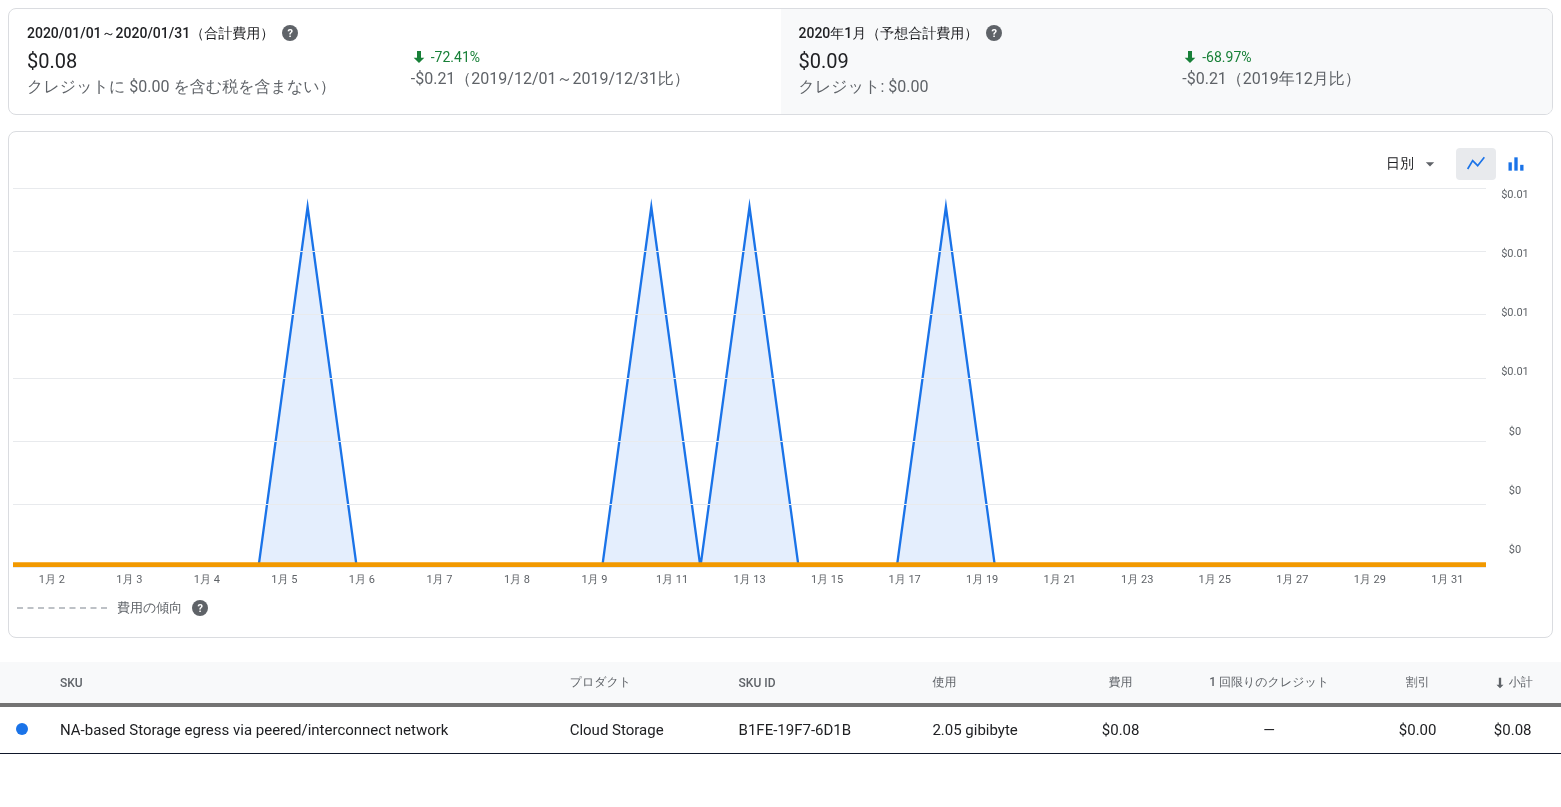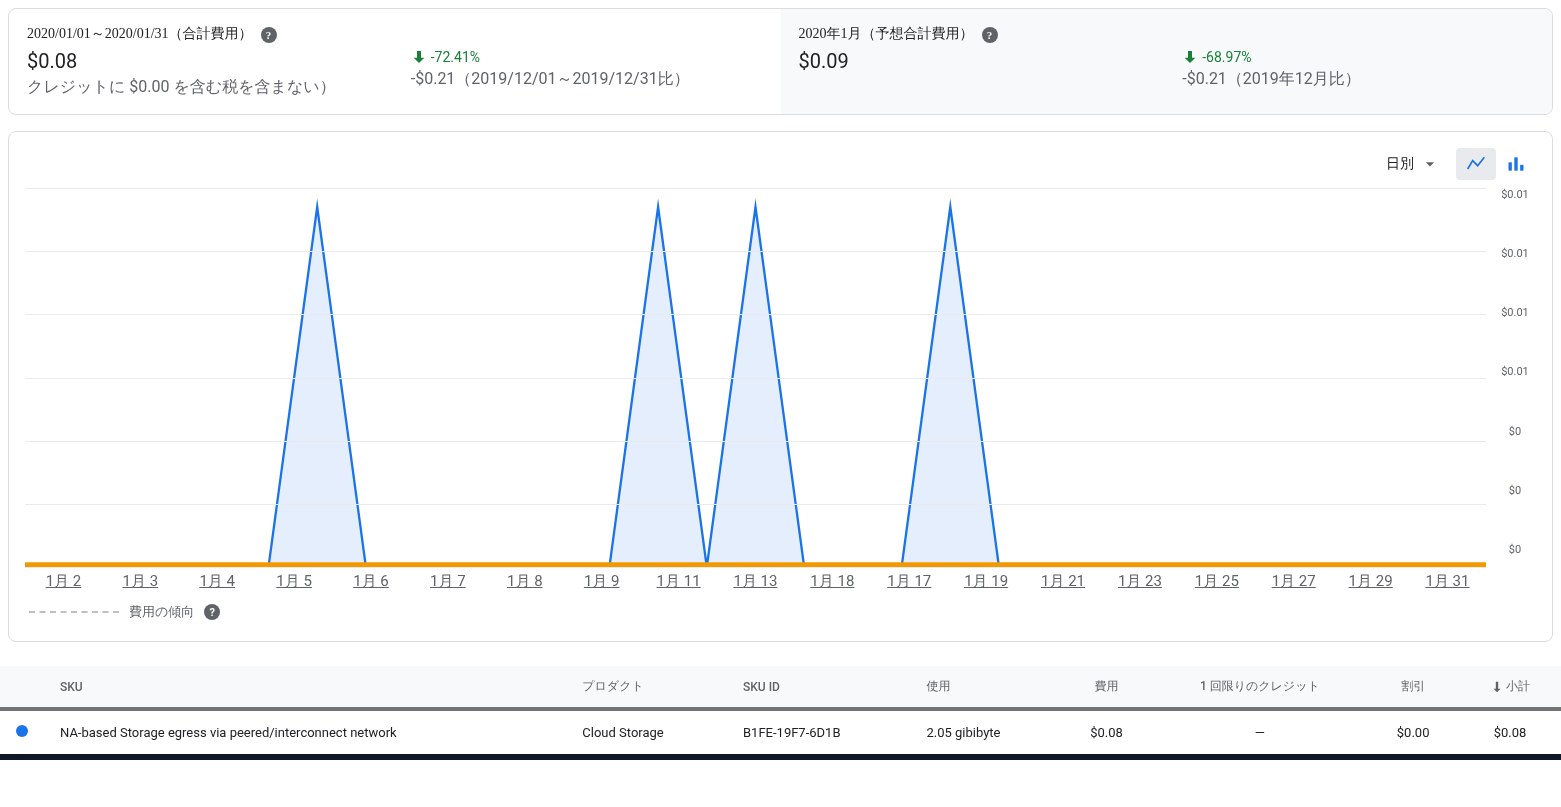--- a/index.html
+++ b/index.html
@@ -20,41 +20,41 @@
   }
   .card {
     flex: 1;
     padding: 16px 18px;
     display: flex;
     gap: 32px;
   }
   .card.forecast { background: #f8f9fa; }
   .card-left { flex: 1; }
   .card-right { flex: 1; }
-  .card-title-row { display: flex; align-items: flex-end; gap: 8px; margin-bottom: 6px; font-family: Liberation Serif, serif; }
+  .card-title-row { display: flex; align-items: flex-start; gap: 8px; margin-bottom: 6px; }
   .card-title { font-size: 14px; font-weight: 500; color: #202124; }
   .help-icon {
     width: 16px; height: 16px; border-radius: 50%;
     background: #5f6368; color: #fff; font-size: 11px; font-weight: 700;
     display:inline-flex; align-items:center; justify-content:center;
     cursor: pointer;
   }
   .card-amount { font-size: 20px; font-weight: 400; color: #202124; margin-bottom: 4px;}
   .card-sub { font-size: 16px; color: #5f6368; }
   .delta-row { display:flex; align-items:flex-start; gap:4px; font-size: 14px; margin-top:24px; margin-bottom:4px;}
   .delta-down { color: #188038; }
   .delta-arrow { width:16px; height:16px; fill: currentColor; }
   .delta-sub { font-size: 16px; color: #5f6368; }
 
   .chart-card {
     margin: 16px 8px 0 8px;
     border: 1px solid #dadce0;
     border-radius: 8px;
     background:#fff;
-    padding: 16px 16px 20px 16px;
+    padding: 16px 16px 20px 4px;
   }
   .chart-toolbar {
     display:flex; justify-content:flex-end; align-items:center; gap:8px;
     margin-bottom: 8px;
   }
   .interval-select {
     display:flex; align-items:center; gap:6px; padding:4px 8px; cursor:pointer;
     font-size:14px; color:#202124;
   }
   .drop-icon { width:20px; height:20px; fill:#5f6368; }
@@ -89,42 +89,42 @@
   }
   .series-svg {
     position:absolute; inset:0; width:100%; height:100%;
   }
   .area-fill { fill:#d2e3fc; stroke:none; opacity:.6;}
   .area-line { fill:none; stroke:#1a73e8; stroke-width:1.5; }
   .baseline-series { stroke:#f29900; stroke-width:1.5; fill:none;}
   .xaxis {
     display:flex;
     padding: 4px 0 0 0;
-    font-size:15px; color:#5f6368;text-decoration:underline;
+    font-size:11px; color:#5f6368;
   }
   .xaxis .tick { flex:1; text-align:center; white-space:nowrap;}
   .legend {
     display:flex; align-items:center; gap:10px;
     font-size:13px; color:#5f6368; margin-top:12px; padding-left:4px;
   }
   .trend-dash {
     display:inline-block;
     border-top: 2px dashed #bdc1c6;
     width:90px; height:0;
   }
 
   .table-wrap { margin: 24px 0 0 0; }
   table { width:100%; border-collapse: collapse; }
   thead th {
     text-align:left; font-size:12px; font-weight:500; color:#5f6368;
     padding:12px 16px; border-bottom:4px solid #737373; background:#f8f9fa;
   }
   thead th.num, tbody td.num { text-align:center; }
   tbody td {
-    font-size:13px; color:#202124; padding:14px 16px; border-bottom:6px solid #0f172a;
+    font-size:15px; color:#202124; padding:14px 16px; border-bottom:1px solid #0f172a;
     vertical-align: top;
   }
   .legend-dot {
     width:12px; height:12px; border-radius:50%; background:#1a73e8; display:inline-block;
   }
   .sort-arrow { width:14px; height:14px; fill:#5f6368; vertical-align:middle; margin-right:2px;}
 </style>
 </head>
 <body>
 
@@ -149,20 +149,21 @@
     </div>
   </div>
 
   <div class="card forecast">
     <div class="card-left">
       <div class="card-title-row">
         <span class="card-title">2020年1月（予想合計費用）</span>
         <span class="help-icon">?</span>
       </div>
       <div class="card-amount">$0.09</div>
+      <div class="card-sub">クレジット: $0.00</div>
     </div>
     <div class="card-right">
       <div class="delta-row delta-down">
         <svg class="delta-arrow" viewBox="0 0 24 24">
             <path d="M12 21l-8-8h5V3h6v10h5z"></path>
           </svg>
         <span>-68.97%</span>
       </div>
       <div class="delta-sub">-$0.21（2019年12月比）</div>
     </div>
@@ -222,21 +223,21 @@
       <div class="tick">1月 2</div>
       <div class="tick">1月 3</div>
       <div class="tick">1月 4</div>
       <div class="tick">1月 5</div>
       <div class="tick">1月 6</div>
       <div class="tick">1月 7</div>
       <div class="tick">1月 8</div>
       <div class="tick">1月 9</div>
       <div class="tick">1月 11</div>
       <div class="tick">1月 13</div>
-      <div class="tick">1月 18</div>
+      <div class="tick">1月 15</div>
       <div class="tick">1月 17</div>
       <div class="tick">1月 19</div>
       <div class="tick">1月 21</div>
       <div class="tick">1月 23</div>
       <div class="tick">1月 25</div>
       <div class="tick">1月 27</div>
       <div class="tick">1月 29</div>
       <div class="tick">1月 31</div>
     </div>
 

